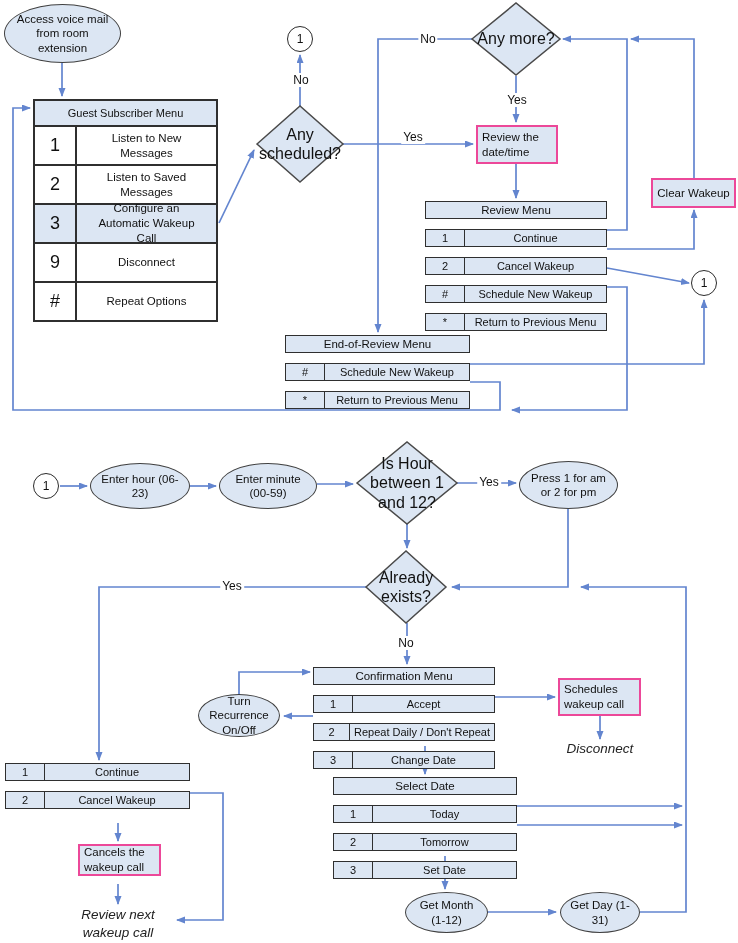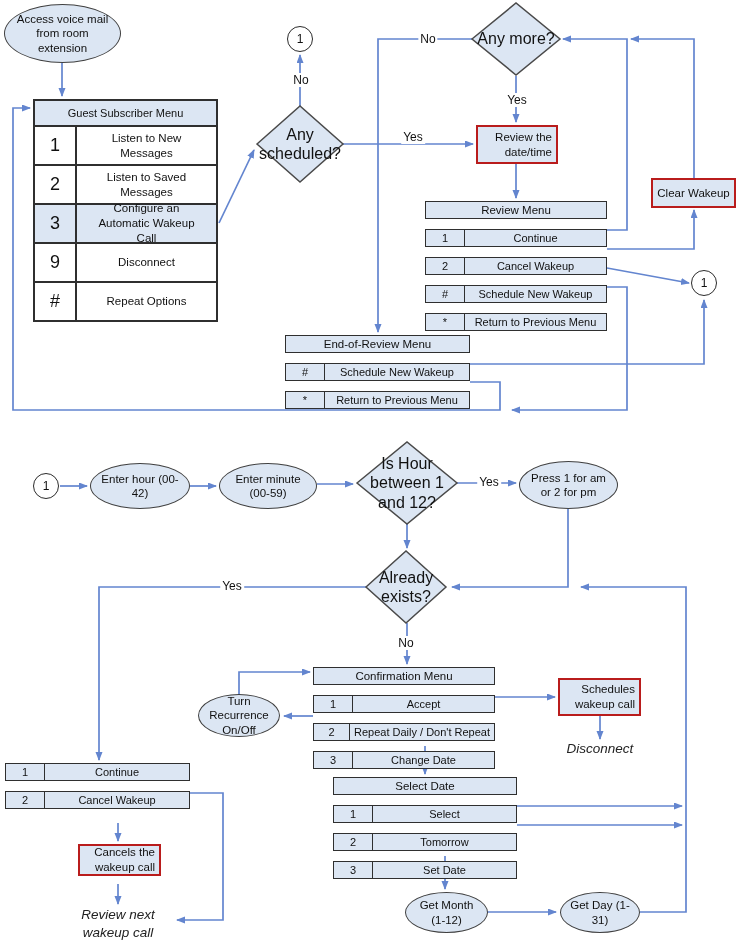--- a/index.html
+++ b/index.html
@@ -1,19 +1,19 @@
 <!DOCTYPE html>
 <html><head>
 <meta charset="utf-8">
 <style>
   html,body{margin:0;padding:0;background:#fff}
   body{width:738px;height:943px;position:relative;font-family:"Liberation Sans",sans-serif;color:#111;overflow:hidden}
   #lines{position:absolute;left:0;top:0;width:738px;height:943px}
   .ellipse{position:absolute;border:1.5px solid #404040;border-radius:50%;background:#dce6f3;display:flex;align-items:center;justify-content:center;text-align:center;font-size:11.5px;line-height:1.25;box-sizing:border-box;padding:2px 8px}
-  .pbox{position:absolute;border:2px solid #b91c1c;background:#dce6f3;display:flex;align-items:center;justify-content:center;text-align:right;font-size:11.5px;line-height:1.3;box-sizing:border-box;padding:0 4px}
+  .pbox{position:absolute;border:2px solid #ec4899;background:#dce6f3;display:flex;align-items:center;justify-content:center;text-align:left;font-size:11.5px;line-height:1.3;box-sizing:border-box;padding:0 4px}
   .circ{position:absolute;width:26px;height:26px;border:1.4px solid #2b2b2b;border-radius:50%;background:#fff;display:flex;align-items:center;justify-content:center;font-size:12px;box-sizing:border-box}
   .dtext{position:absolute;display:flex;align-items:center;justify-content:center;text-align:center;font-size:16px;line-height:1.2}
   .elabel{position:absolute;transform:translate(-50%,-50%);background:#fff;padding:0 2px;font-size:12px}
   .term{position:absolute;font-style:italic;font-size:13.5px;text-align:center;line-height:1.35;color:#222}
   .gtable{position:absolute;border:2px solid #2f2f2f;background:#fff;box-sizing:border-box}
   .ghead{height:24px;background:#dce6f3;display:flex;align-items:center;justify-content:center;font-size:11px;border-bottom:2px solid #2f2f2f}
   .grow{display:flex;height:37px}
   .grow + .grow{border-top:2px solid #2f2f2f}
   .gkey{width:40px;border-right:2px solid #2f2f2f;display:flex;align-items:center;justify-content:center;font-size:18px}
   .glabel{flex:1;display:flex;align-items:center;justify-content:center;text-align:center;font-size:11.5px;line-height:1.3;padding:0 20px}
@@ -74,21 +74,21 @@
   <polygon class="dia" points="257,144 300,106 343,144 300,182"></polygon>
   <polygon class="dia" points="472,39 516,3 560,39 516,75"></polygon>
   <polygon class="dia" points="357,483 407,442 457,483 407,524"></polygon>
   <polygon class="dia" points="366,587 406,551 446,587 406,623"></polygon>
 </svg>
 
 <div class="ellipse" style="left:4px;top:4px;width:117px;height:59px">
     <span>Access voice mail from room extension</span>
   </div>
 <div class="ellipse" style="left:90px;top:463px;width:100px;height:46px">
-    <span>Enter hour (00-42)</span>
+    <span>Enter hour (06-23)</span>
   </div>
 <div class="ellipse" style="left:219px;top:463px;width:98px;height:46px">
     <span>Enter minute (00-59)</span>
   </div>
 <div class="ellipse" style="left:519px;top:461px;width:99px;height:48px">
     <span>Press 1 for am or 2 for pm</span>
   </div>
 <div class="ellipse" style="left:198px;top:694px;width:82px;height:43px;padding:2px 4px">
     <span>Turn Recurrence On/Off</span>
   </div>
@@ -215,21 +215,21 @@
   <div class="mrow">
       <div class="mkey">3</div>
       <div class="mlabel">Change Date</div>
     </div>
 </div>
 
 <div class="mtable" style="left:333px;top:777px;width:184px">
   <div class="mhead">Select Date</div>
   <div class="mrow">
       <div class="mkey">1</div>
-      <div class="mlabel">Select</div>
+      <div class="mlabel">Today</div>
     </div>
   <div class="mrow">
       <div class="mkey">2</div>
       <div class="mlabel">Tomorrow</div>
     </div>
   <div class="mrow">
       <div class="mkey">3</div>
       <div class="mlabel">Set Date</div>
     </div>
 </div>

